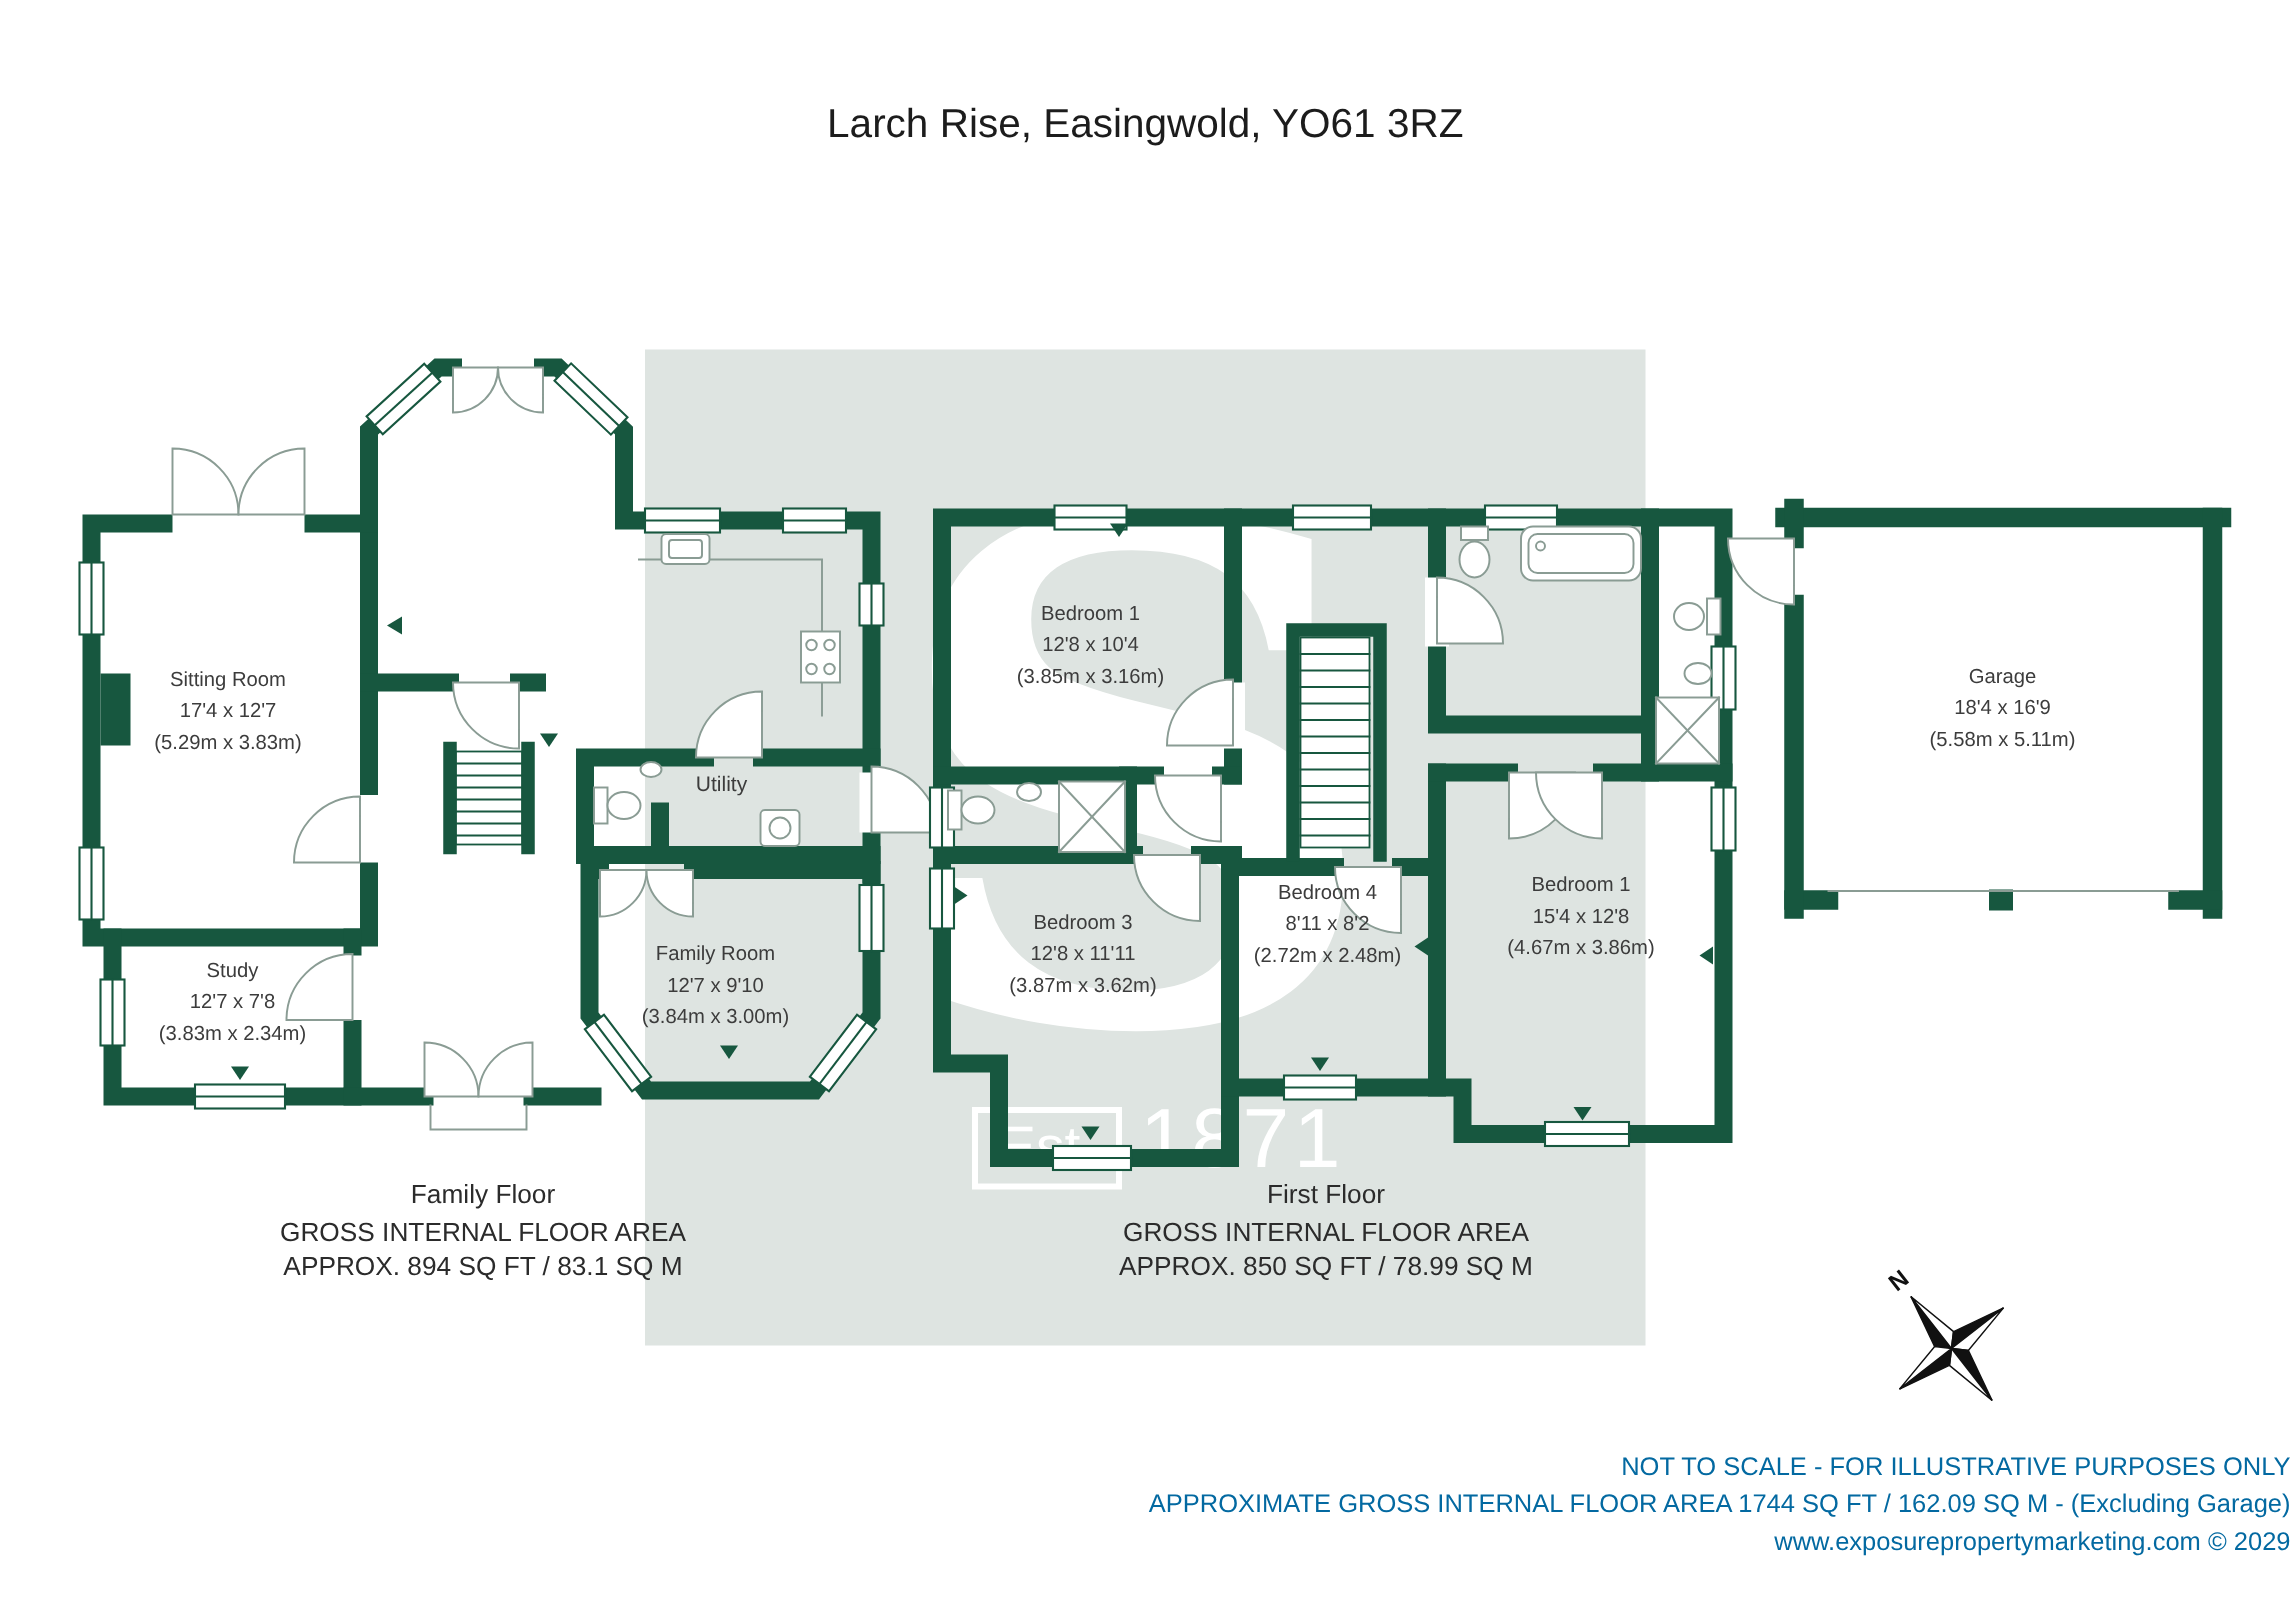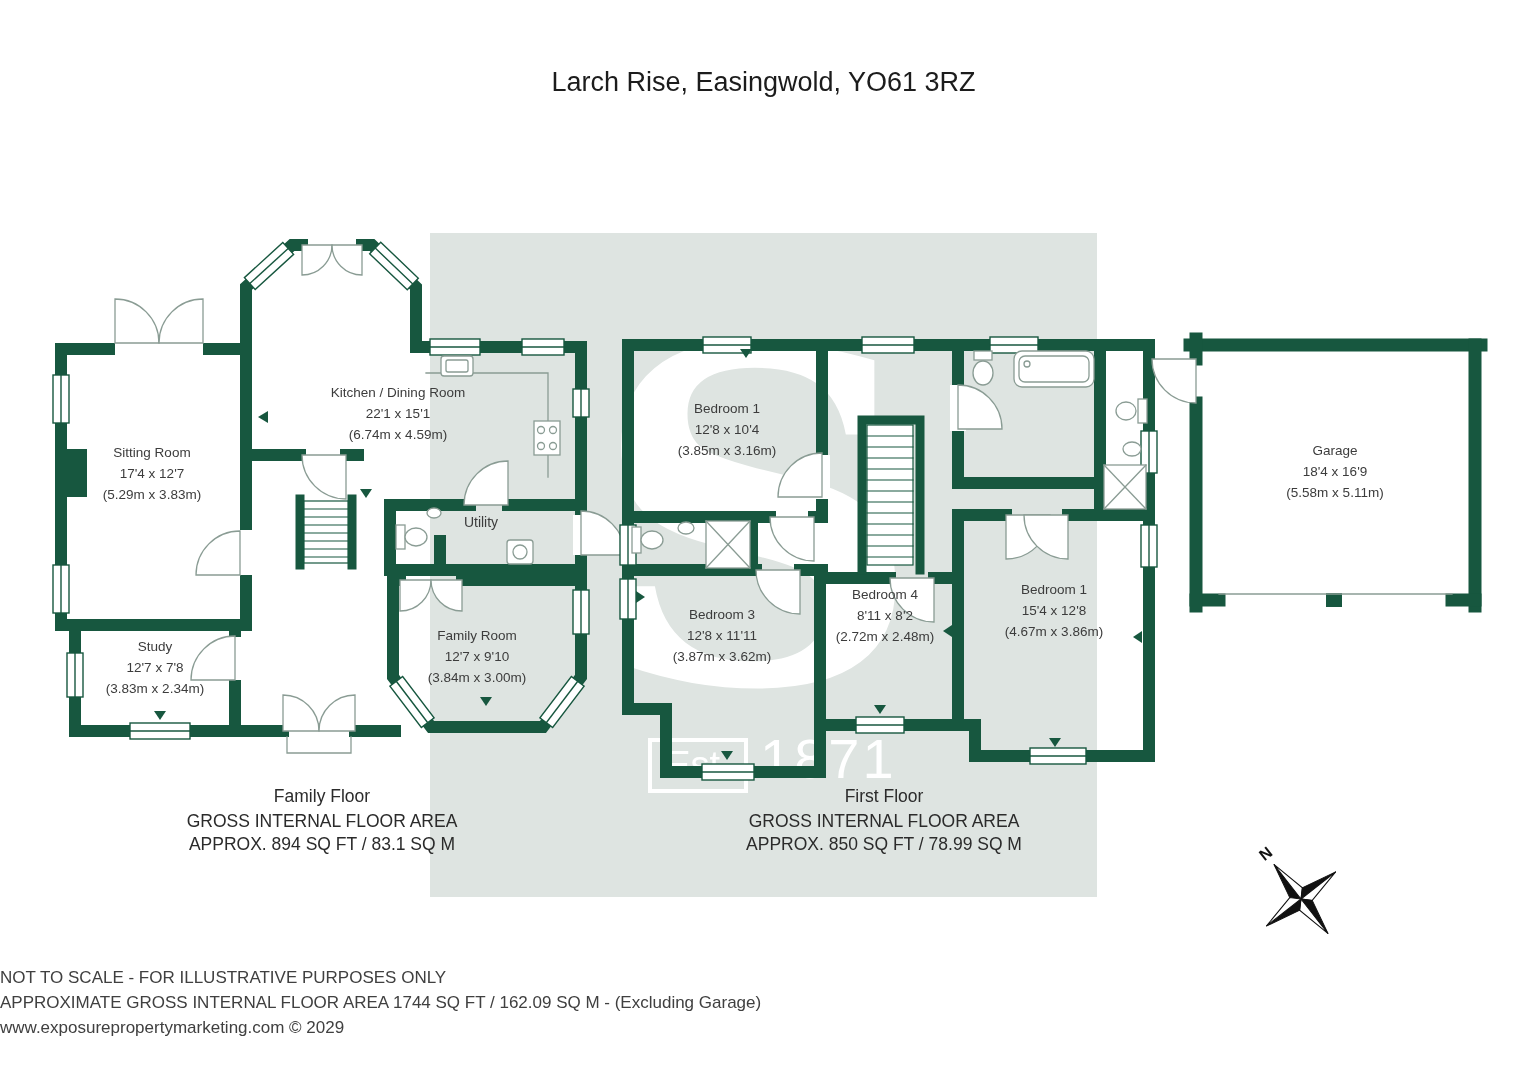--- a/index.html
+++ b/index.html
@@ -14,22 +14,22 @@
   .wm-est{position:absolute;left:648px;top:713px;width:92px;height:47px;
           border:4px solid #fff;color:#fff;font-size:38px;line-height:47px;text-align:center;}
   .wm-year{position:absolute;left:760px;top:706px;color:#fff;font-size:56px;
            letter-spacing:3px;line-height:56px;}
   svg.plan{position:absolute;left:0;top:0;}
   .room-label{position:absolute;transform:translateX(-50%);text-align:center;
               font-size:13.5px;line-height:1.55;color:#3c3c3c;white-space:nowrap;}
   .floor-caption{position:absolute;transform:translateX(-50%);text-align:center;
                  font-size:17.5px;line-height:1.32;color:#2b2b2b;white-space:nowrap;}
   .floor-caption .fname{margin-bottom:2px;}
-  .footer{position:absolute;left:0;top:941px;width:100%;text-align:left;
-          font-size:17px;line-height:1.47;color:#404040;}
+  .footer{position:absolute;left:0;top:941px;width:100%;text-align:right;
+          font-size:17px;line-height:1.47;color:#0369a1;}
 </style>
 </head>
 <body>
 
 <div class="page">
 
   <div class="title">Larch Rise, Easingwold, YO61 3RZ</div>
 
   <div class="band"></div>
   <div class="wm-s">S</div>
@@ -296,25 +296,20 @@
         <text x="0" y="-52" text-anchor="middle" font-size="16" font-weight="bold" fill="#111" font-family="Liberation Sans, sans-serif">N</text>
       </g>
     </g>
   </svg>
 
   <div class="room-label" style="left:152px;top:418px">
     <div>Sitting Room</div>
     <div>17'4 x 12'7</div>
     <div>(5.29m x 3.83m)</div>
   </div>
-  <div class="room-label" style="left:398px;top:358px">
-    <div>Kitchen / Dining Room</div>
-    <div>22'1 x 15'1</div>
-    <div>(6.74m x 4.59m)</div>
-  </div>
   <div class="room-label" style="left:155px;top:612px">
     <div>Study</div>
     <div>12'7 x 7'8</div>
     <div>(3.83m x 2.34m)</div>
   </div>
   <div class="room-label" style="left:481px;top:487px;font-size:14px">
     <div>Utility</div>
   </div>
   <div class="room-label" style="left:477px;top:601px">
     <div>Family Room</div>

